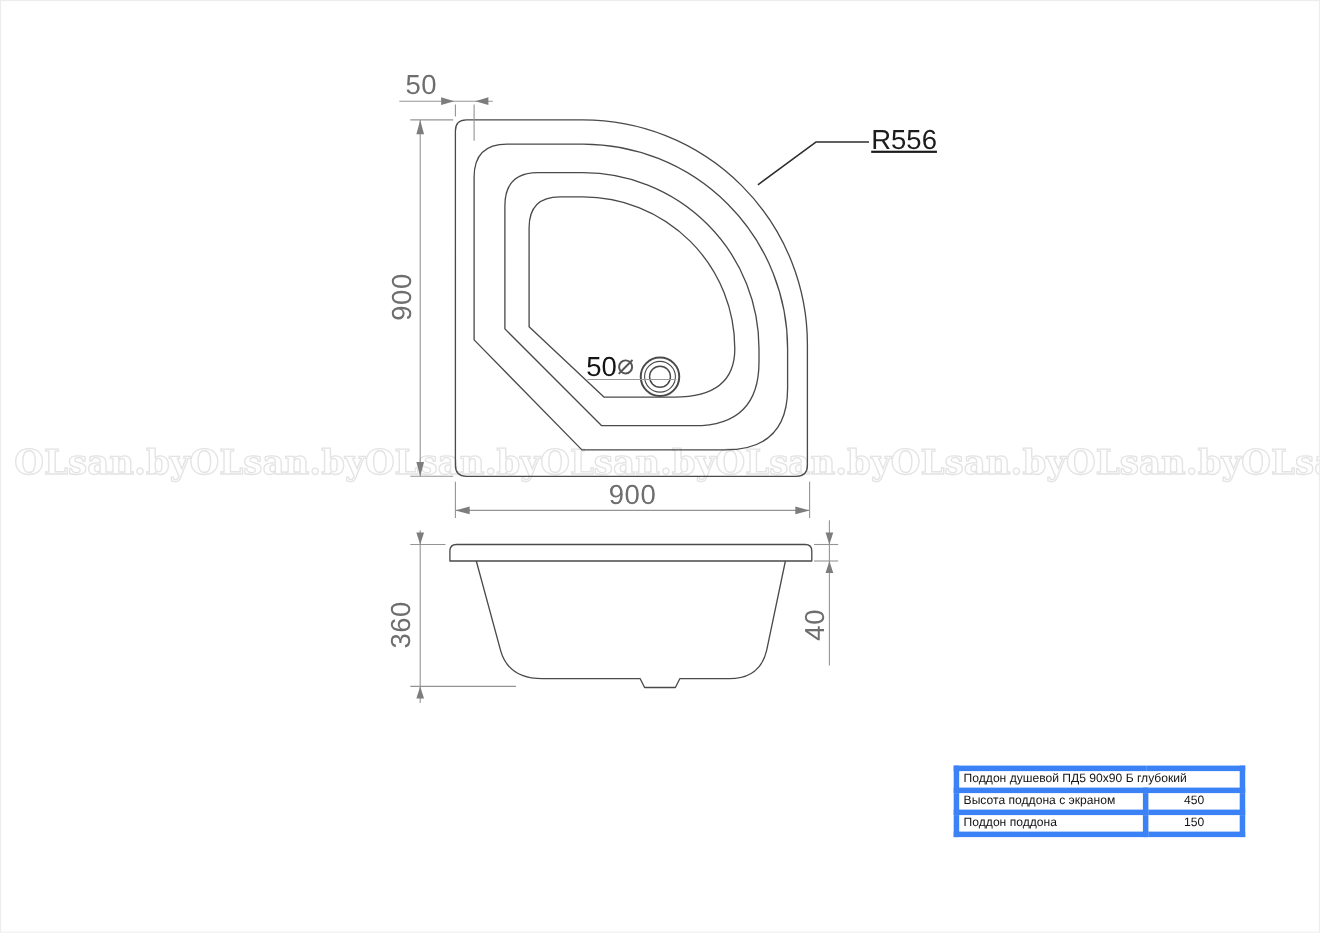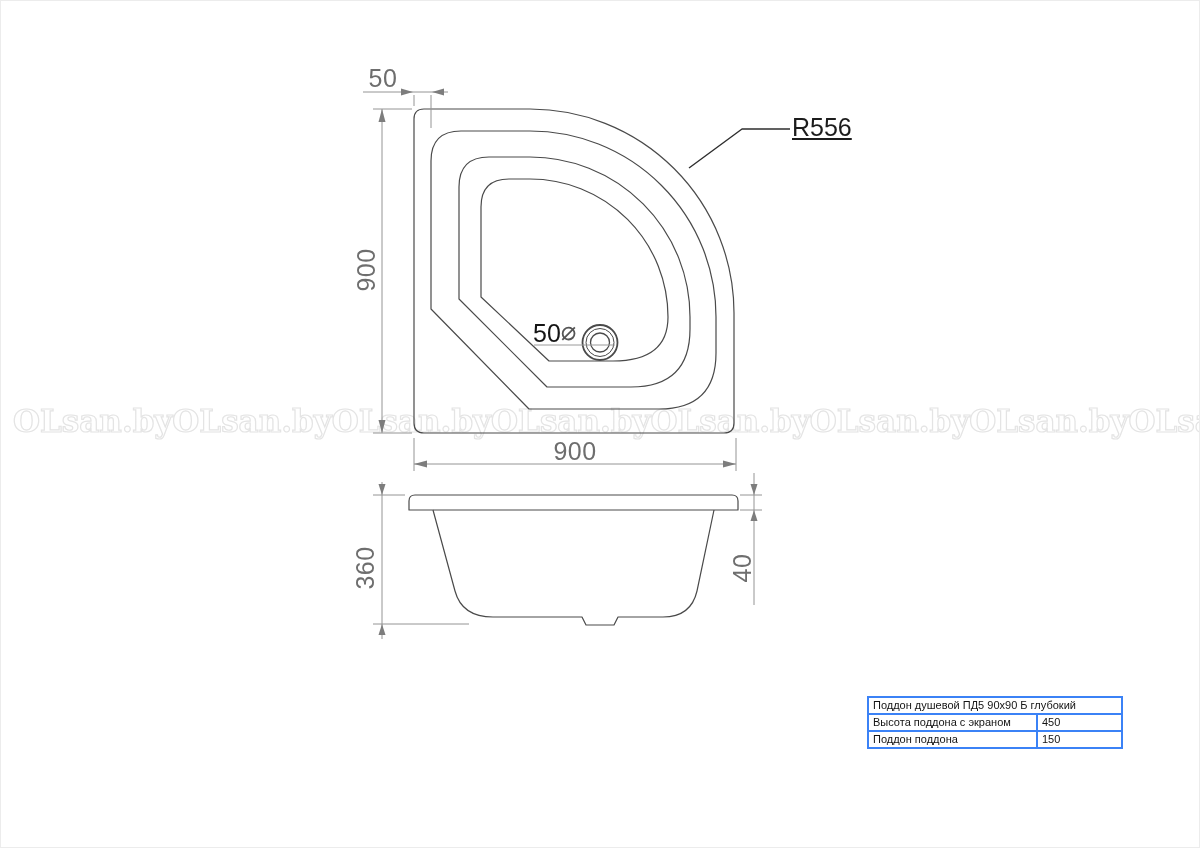--- a/index.html
+++ b/index.html
@@ -35,27 +35,27 @@
   .drain-label { font-size:25px; color:#141414; }
   .drain-label .dia {
     font-size:26px; color:#555; font-weight:300; position:relative; top:-2px;
   }
   
   .spec-table {
     position:absolute; left:866px; top:695px; z-index:3;
     border-collapse:collapse;
   }
   .spec-table td {
-    border:2px solid #3b82f6;
+    border:5px solid #3b82f6;
     font-size:11px; color:#141414;
     height:13px; padding:1px 4px; line-height:13px;
     background:transparent;
   }
   .spec-table td.lblcell { width:159px; }
-  .spec-table td.valcell { width:75px; text-align:left; }
+  .spec-table td.valcell { width:75px; text-align:center; }
 </style>
 </head>
 <body>
 
 <div class="canvas">
 
   <div class="watermark-row">
       <span class="watermark">OLsan.by</span>
       <span class="watermark">OLsan.by</span>
       <span class="watermark">OLsan.by</span>

